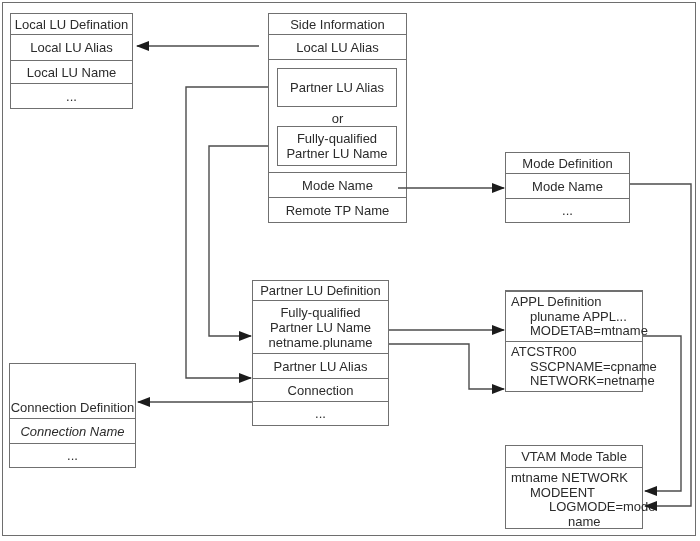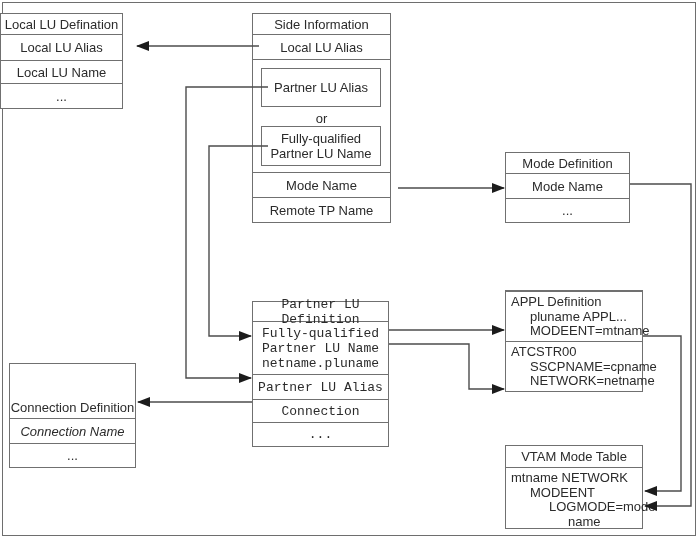--- a/index.html
+++ b/index.html
@@ -45,65 +45,65 @@
     z-index:3;pointer-events:none;
   }
   svg.overlay polyline{fill:none;stroke:#4c4c4c;stroke-width:1.4;}
 </style>
 </head>
 <body>
 
 <div class="canvas">
   <div class="frame"></div>
 
-  <div class="box" style="left:0;top:13px;width:123px;">
+  <div class="box" style="left:10px;top:13px;width:123px;">
     <div class="row" style="height:20px;">Local LU Defination</div>
     <div class="row bordered" style="height:26px;">Local LU Alias</div>
     <div class="row bordered" style="height:23px;">Local LU Name</div>
     <div class="row bordered" style="height:25px;">...</div>
   </div>
 
-  <div class="box" style="left:252px;top:13px;width:139px;">
+  <div class="box" style="left:268px;top:13px;width:139px;">
     <div class="row" style="height:20px;">Side Information</div>
     <div class="row bordered" style="height:25px;">Local LU Alias</div>
     <div class="row bordered section" style="height:113px;">
       <div class="inner-box" style="left:8px;top:8px;width:120px;height:39px;">Partner LU Alias</div>
       <div class="or-label" style="top:51px;">or</div>
       <div class="inner-box" style="left:8px;top:66px;width:120px;height:40px;">
         <span>Fully-qualified</span>
         <span>Partner LU Name</span>
       </div>
     </div>
     <div class="row bordered" style="height:25px;">Mode Name</div>
     <div class="row bordered" style="height:25px;">Remote TP Name</div>
   </div>
 
   <div class="box" style="left:505px;top:152px;width:125px;">
     <div class="row" style="height:20px;">Mode Definition</div>
     <div class="row bordered" style="height:25px;">Mode Name</div>
     <div class="row bordered" style="height:24px;">...</div>
   </div>
 
-  <div class="box" style="left:252px;top:301px;width:137px;font-family:Liberation Mono, monospace;">
+  <div class="box" style="left:252px;top:280px;width:137px;">
     <div class="row" style="height:19px;">Partner LU Definition</div>
     <div class="row bordered multiline" style="height:53px;">
       <span>Fully-qualified</span>
       <span>Partner LU Name</span>
       <span>netname.pluname</span>
     </div>
     <div class="row bordered" style="height:25px;">Partner LU Alias</div>
     <div class="row bordered" style="height:23px;">Connection</div>
     <div class="row bordered" style="height:24px;">...</div>
   </div>
 
   <div class="box" style="left:505px;top:290px;width:138px;">
     <div class="row bordered code" style="height:50px;">
       <span>APPL Definition</span>
       <span class="ind1">pluname APPL...</span>
-      <span class="ind1">MODEENT=mtname</span>
+      <span class="ind1">MODETAB=mtname</span>
     </div>
     <div class="row bordered code" style="height:50px;text-align:center;">
       <span>ATCSTR00</span>
       <span class="ind1">SSCPNAME=cpname</span>
       <span class="ind1">NETWORK=netname</span>
     </div>
   </div>
 
   <div class="box" style="left:9px;top:363px;width:127px;">
     <div class="row" style="height:22px;margin-top:32px;">Connection Definition</div>

